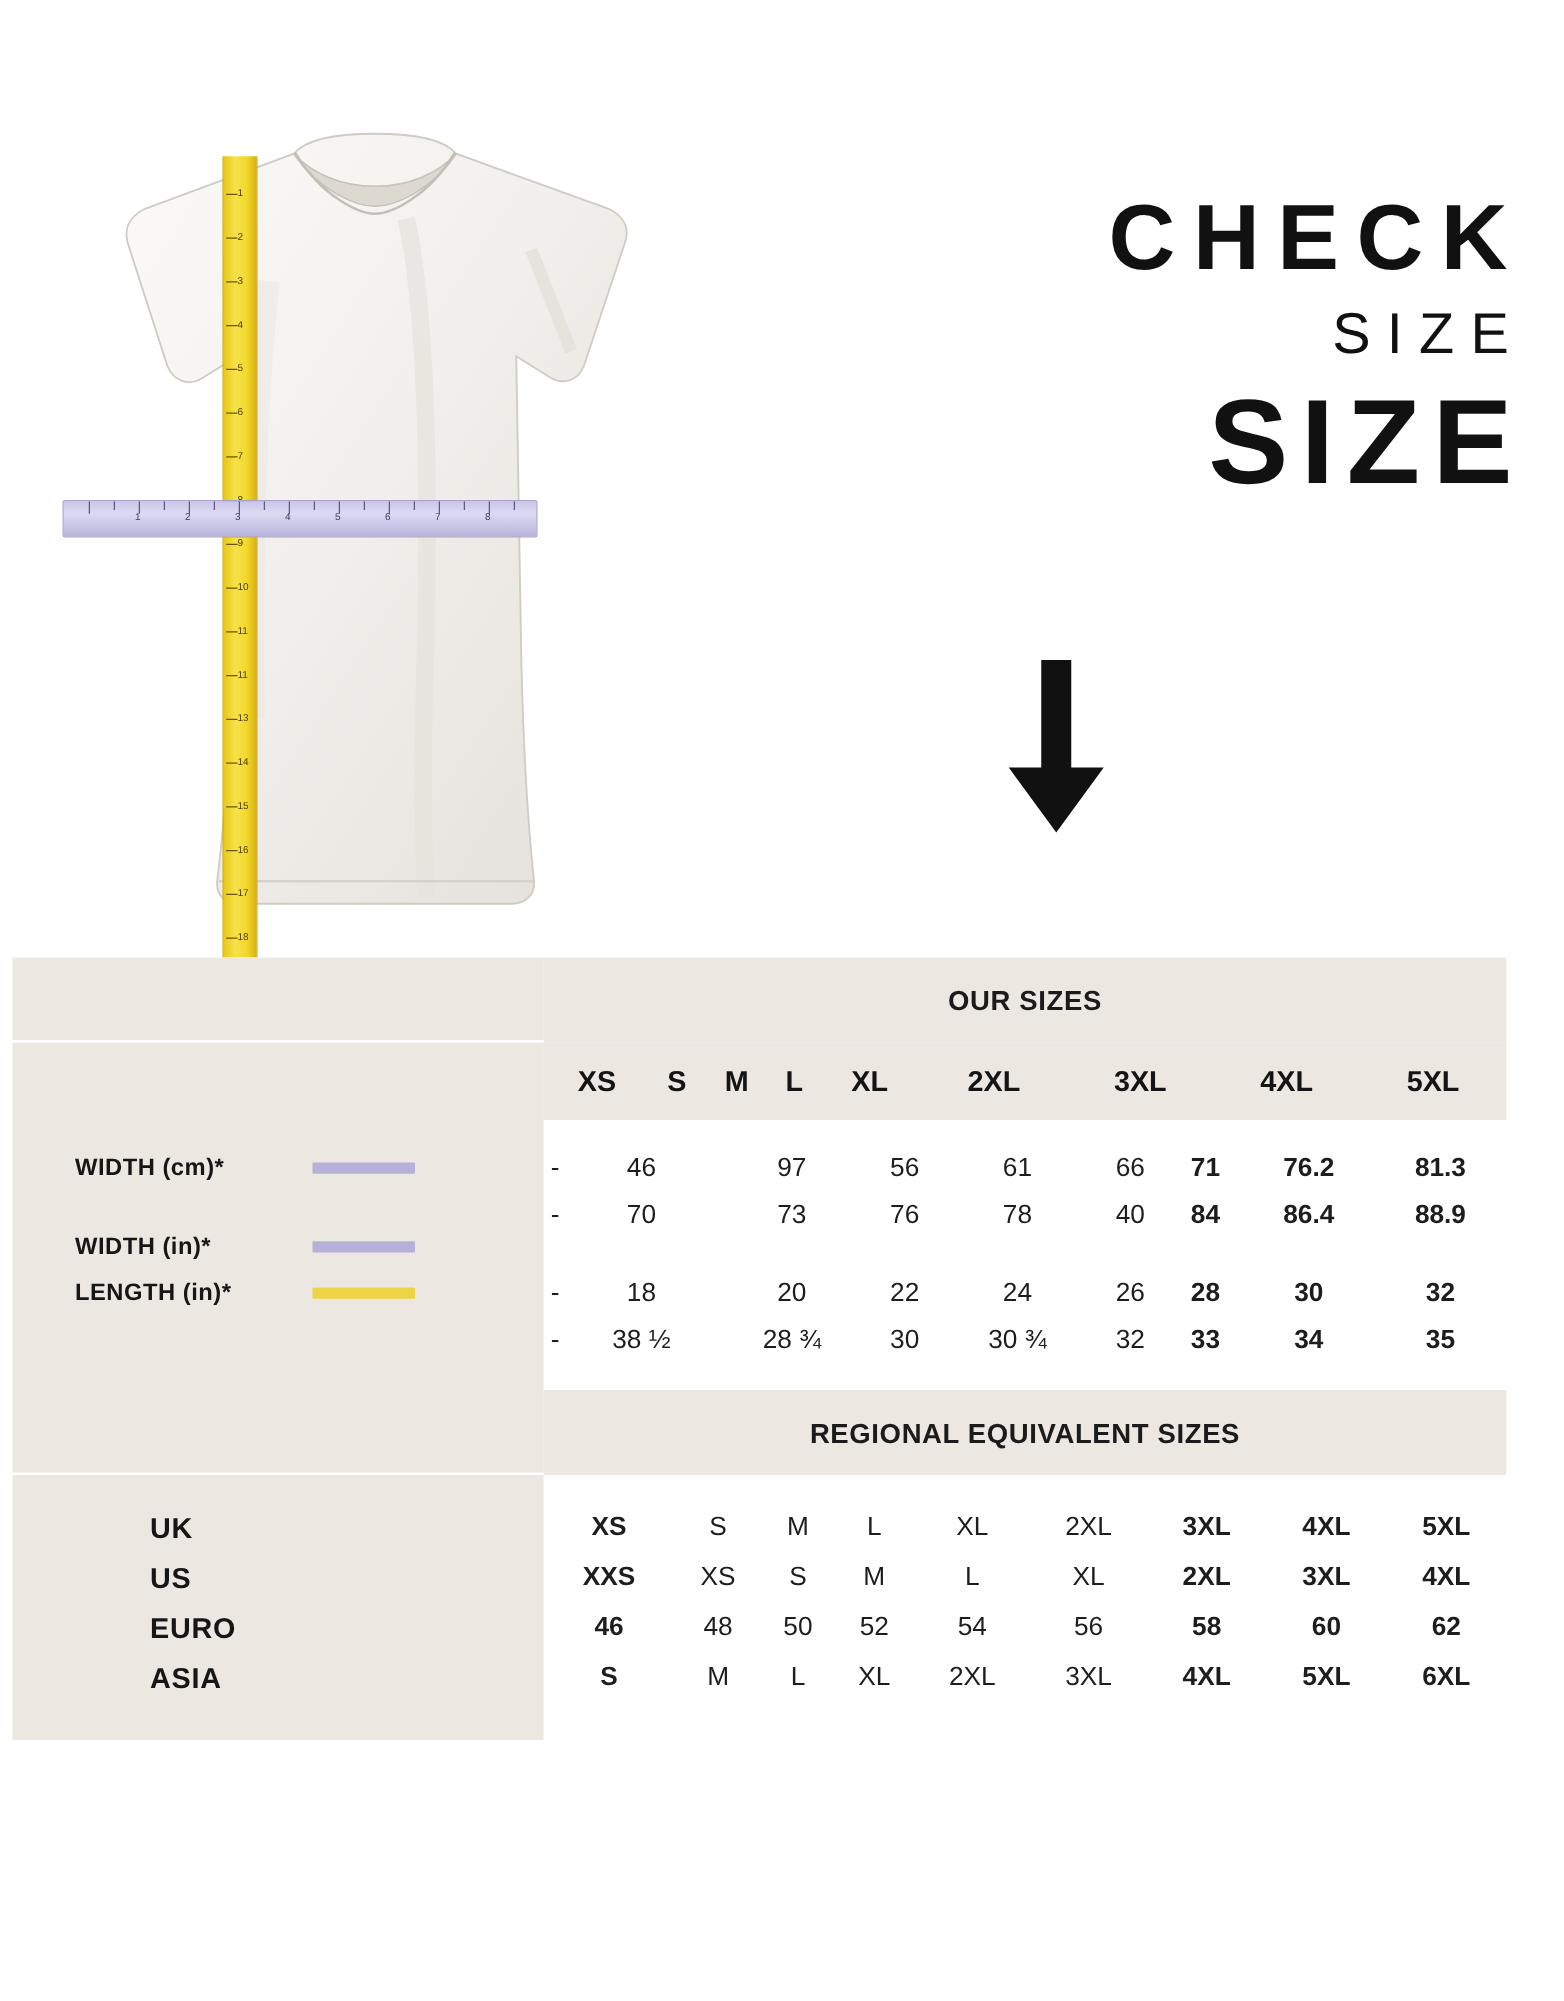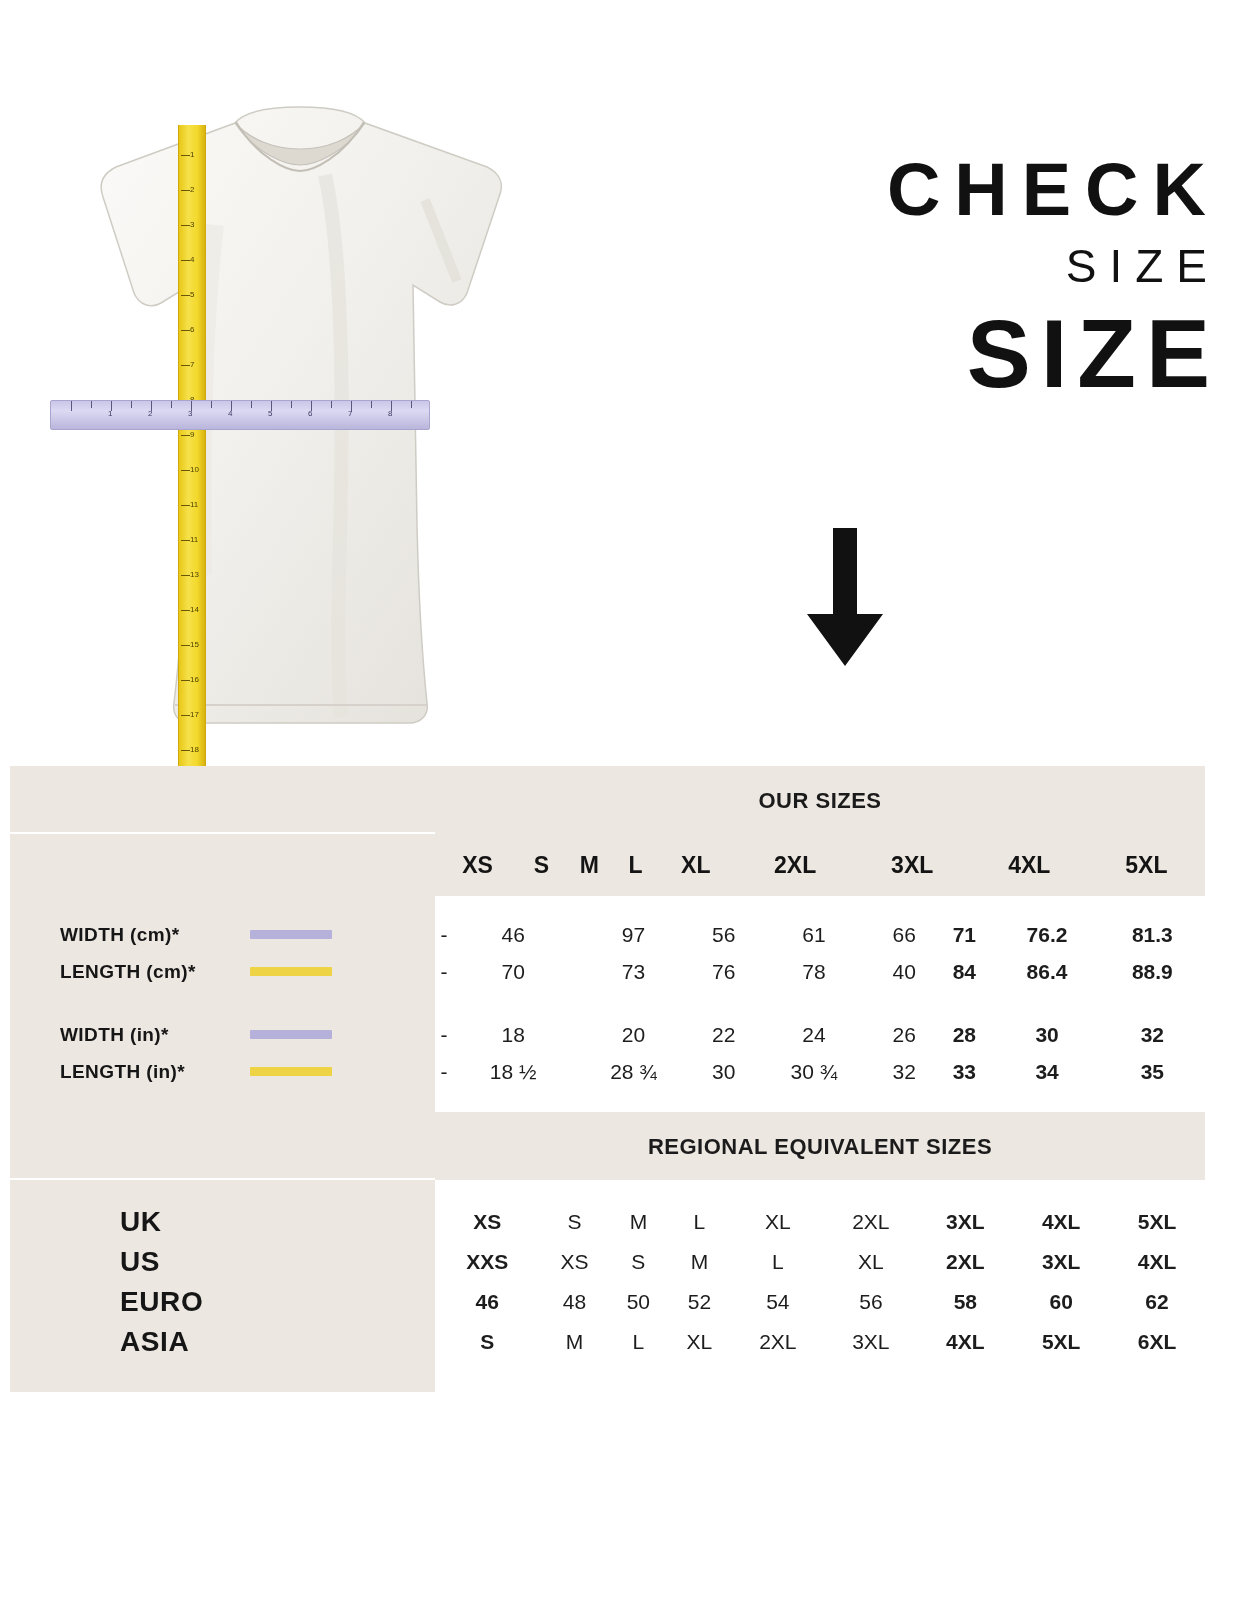--- a/index.html
+++ b/index.html
@@ -204,21 +204,21 @@
     width: 190px;
   }
   .swatch {
     width: 82px;
     height: 9px;
     border-radius: 1px;
   }
   .spacer-row { height: 26px; }
 
   .reg-lbl {
-    font-size: 28px;
+    font-size: 23px;
     font-weight: bold;
     color: #161616;
     letter-spacing: 0.6px;
     padding-left: 110px;
     height: 40px;
     display: flex;
     align-items: center;
   }
 </style>
 </head>
@@ -377,24 +377,20 @@
           </table>
       </div>
     </div>
 
     <div class="grid">
       <div class="left-col label-block" style="padding-top:20px;padding-bottom:22px;">
         <div class="lbl-row">
           <span class="lbl-txt">WIDTH (cm)*</span>
           <span class="swatch" style="background:#b5b1da"></span>
         </div>
-        <div class="lbl-row">
-          <span class="lbl-txt">LENGTH (cm)*</span>
-          <span class="swatch" style="background:#eed445"></span>
-        </div>
         <div class="spacer-row"></div>
         <div class="lbl-row">
           <span class="lbl-txt">WIDTH (in)*</span>
           <span class="swatch" style="background:#b5b1da"></span>
         </div>
         <div class="lbl-row">
           <span class="lbl-txt">LENGTH (in)*</span>
           <span class="swatch" style="background:#eed445"></span>
         </div>
       </div>
@@ -432,21 +428,21 @@
             <td>20</td>
             <td>22</td>
             <td>24</td>
             <td>26</td>
             <td class="bold">28</td>
             <td class="bold">30</td>
             <td class="bold">32</td>
           </tr>
           <tr class="mrow">
             <td>-</td>
-            <td>18 ½</td>
+            <td>38 ½</td>
             <td>28 ¾</td>
             <td>30</td>
             <td>30 ¾</td>
             <td>32</td>
             <td class="bold">33</td>
             <td class="bold">34</td>
             <td class="bold">35</td>
           </tr>
         </tbody>
           </table>

